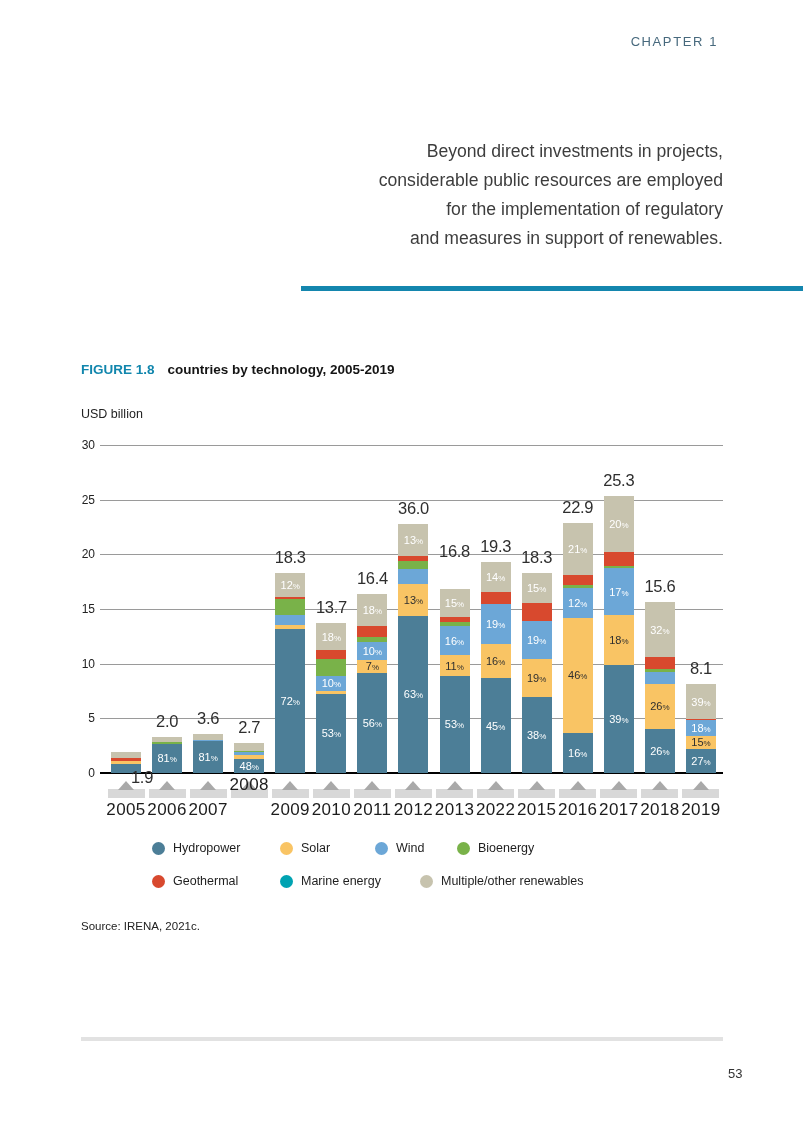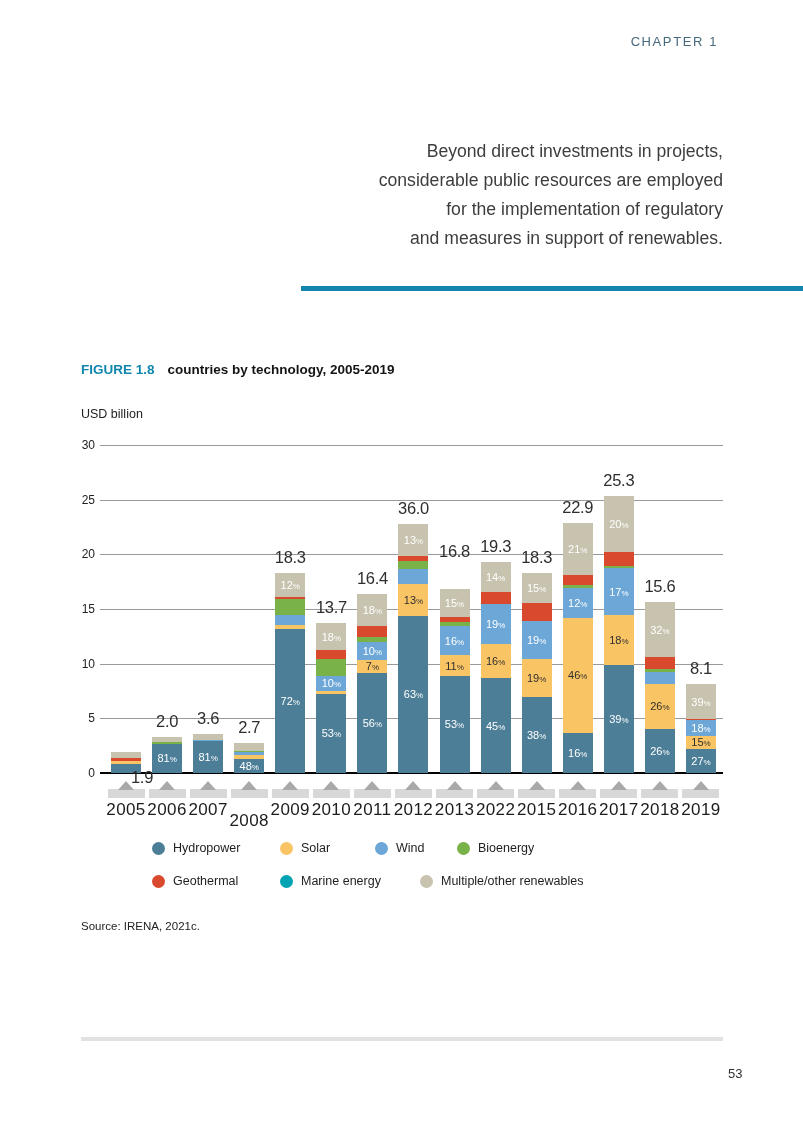--- a/index.html
+++ b/index.html
@@ -108,21 +108,21 @@
       <div class="year" style="left: 183.14px; top: 803px; width: 50px;">2007</div>
       <div class="seg" style="left: 234.21px; top: 758.83px; width: 30px; height: 14.1696px; background: rgb(76, 126, 151);"></div>
       <div class="seglab" style="left: 229.21px; top: 758.915px; width: 40px; color: rgb(255, 255, 255);">48<span class="ps">%</span></div>
       <div class="seg" style="left: 234.21px; top: 755.288px; width: 30px; height: 3.5424px; background: rgb(249, 196, 100);"></div>
       <div class="seg" style="left: 234.21px; top: 752.336px; width: 30px; height: 2.952px; background: rgb(108, 167, 215);"></div>
       <div class="seg" style="left: 234.21px; top: 750.565px; width: 30px; height: 1.7712px; background: rgb(121, 178, 73);"></div>
       <div class="seg" style="left: 234.21px; top: 743.48px; width: 30px; height: 7.0848px; background: rgb(199, 195, 174);"></div>
       <div class="total" style="left: 219.21px; top: 718.48px; width: 60px;">2.7</div>
       <div class="band" style="left: 230.71px; top: 789px; width: 37px;"></div>
       <div class="tri" style="left: 241.21px; top: 781px;"></div>
-      <div class="year" style="left: 224.21px; top: 814px; width: 50px;">2008</div>
+      <div class="year" style="left: 224.21px; top: 778px; width: 50px;">2008</div>
       <div class="seg" style="left: 275.28px; top: 628.942px; width: 30px; height: 144.058px; background: rgb(76, 126, 151);"></div>
       <div class="seglab" style="left: 270.28px; top: 693.971px; width: 40px; color: rgb(255, 255, 255);">72<span class="ps">%</span></div>
       <div class="seg" style="left: 275.28px; top: 624.941px; width: 30px; height: 4.0016px; background: rgb(249, 196, 100);"></div>
       <div class="seg" style="left: 275.28px; top: 614.937px; width: 30px; height: 10.004px; background: rgb(108, 167, 215);"></div>
       <div class="seg" style="left: 275.28px; top: 598.93px; width: 30px; height: 16.0064px; background: rgb(121, 178, 73);"></div>
       <div class="seg" style="left: 275.28px; top: 596.93px; width: 30px; height: 2.0008px; background: rgb(216, 73, 46);"></div>
       <div class="seg" style="left: 275.28px; top: 572.92px; width: 30px; height: 24.0096px; background: rgb(199, 195, 174);"></div>
       <div class="seglab" style="left: 270.28px; top: 577.925px; width: 40px; color: rgb(255, 255, 255);">12<span class="ps">%</span></div>
       <div class="total" style="left: 260.28px; top: 547.92px; width: 60px;">18.3</div>
       <div class="band" style="left: 271.78px; top: 789px; width: 37px;"></div>

